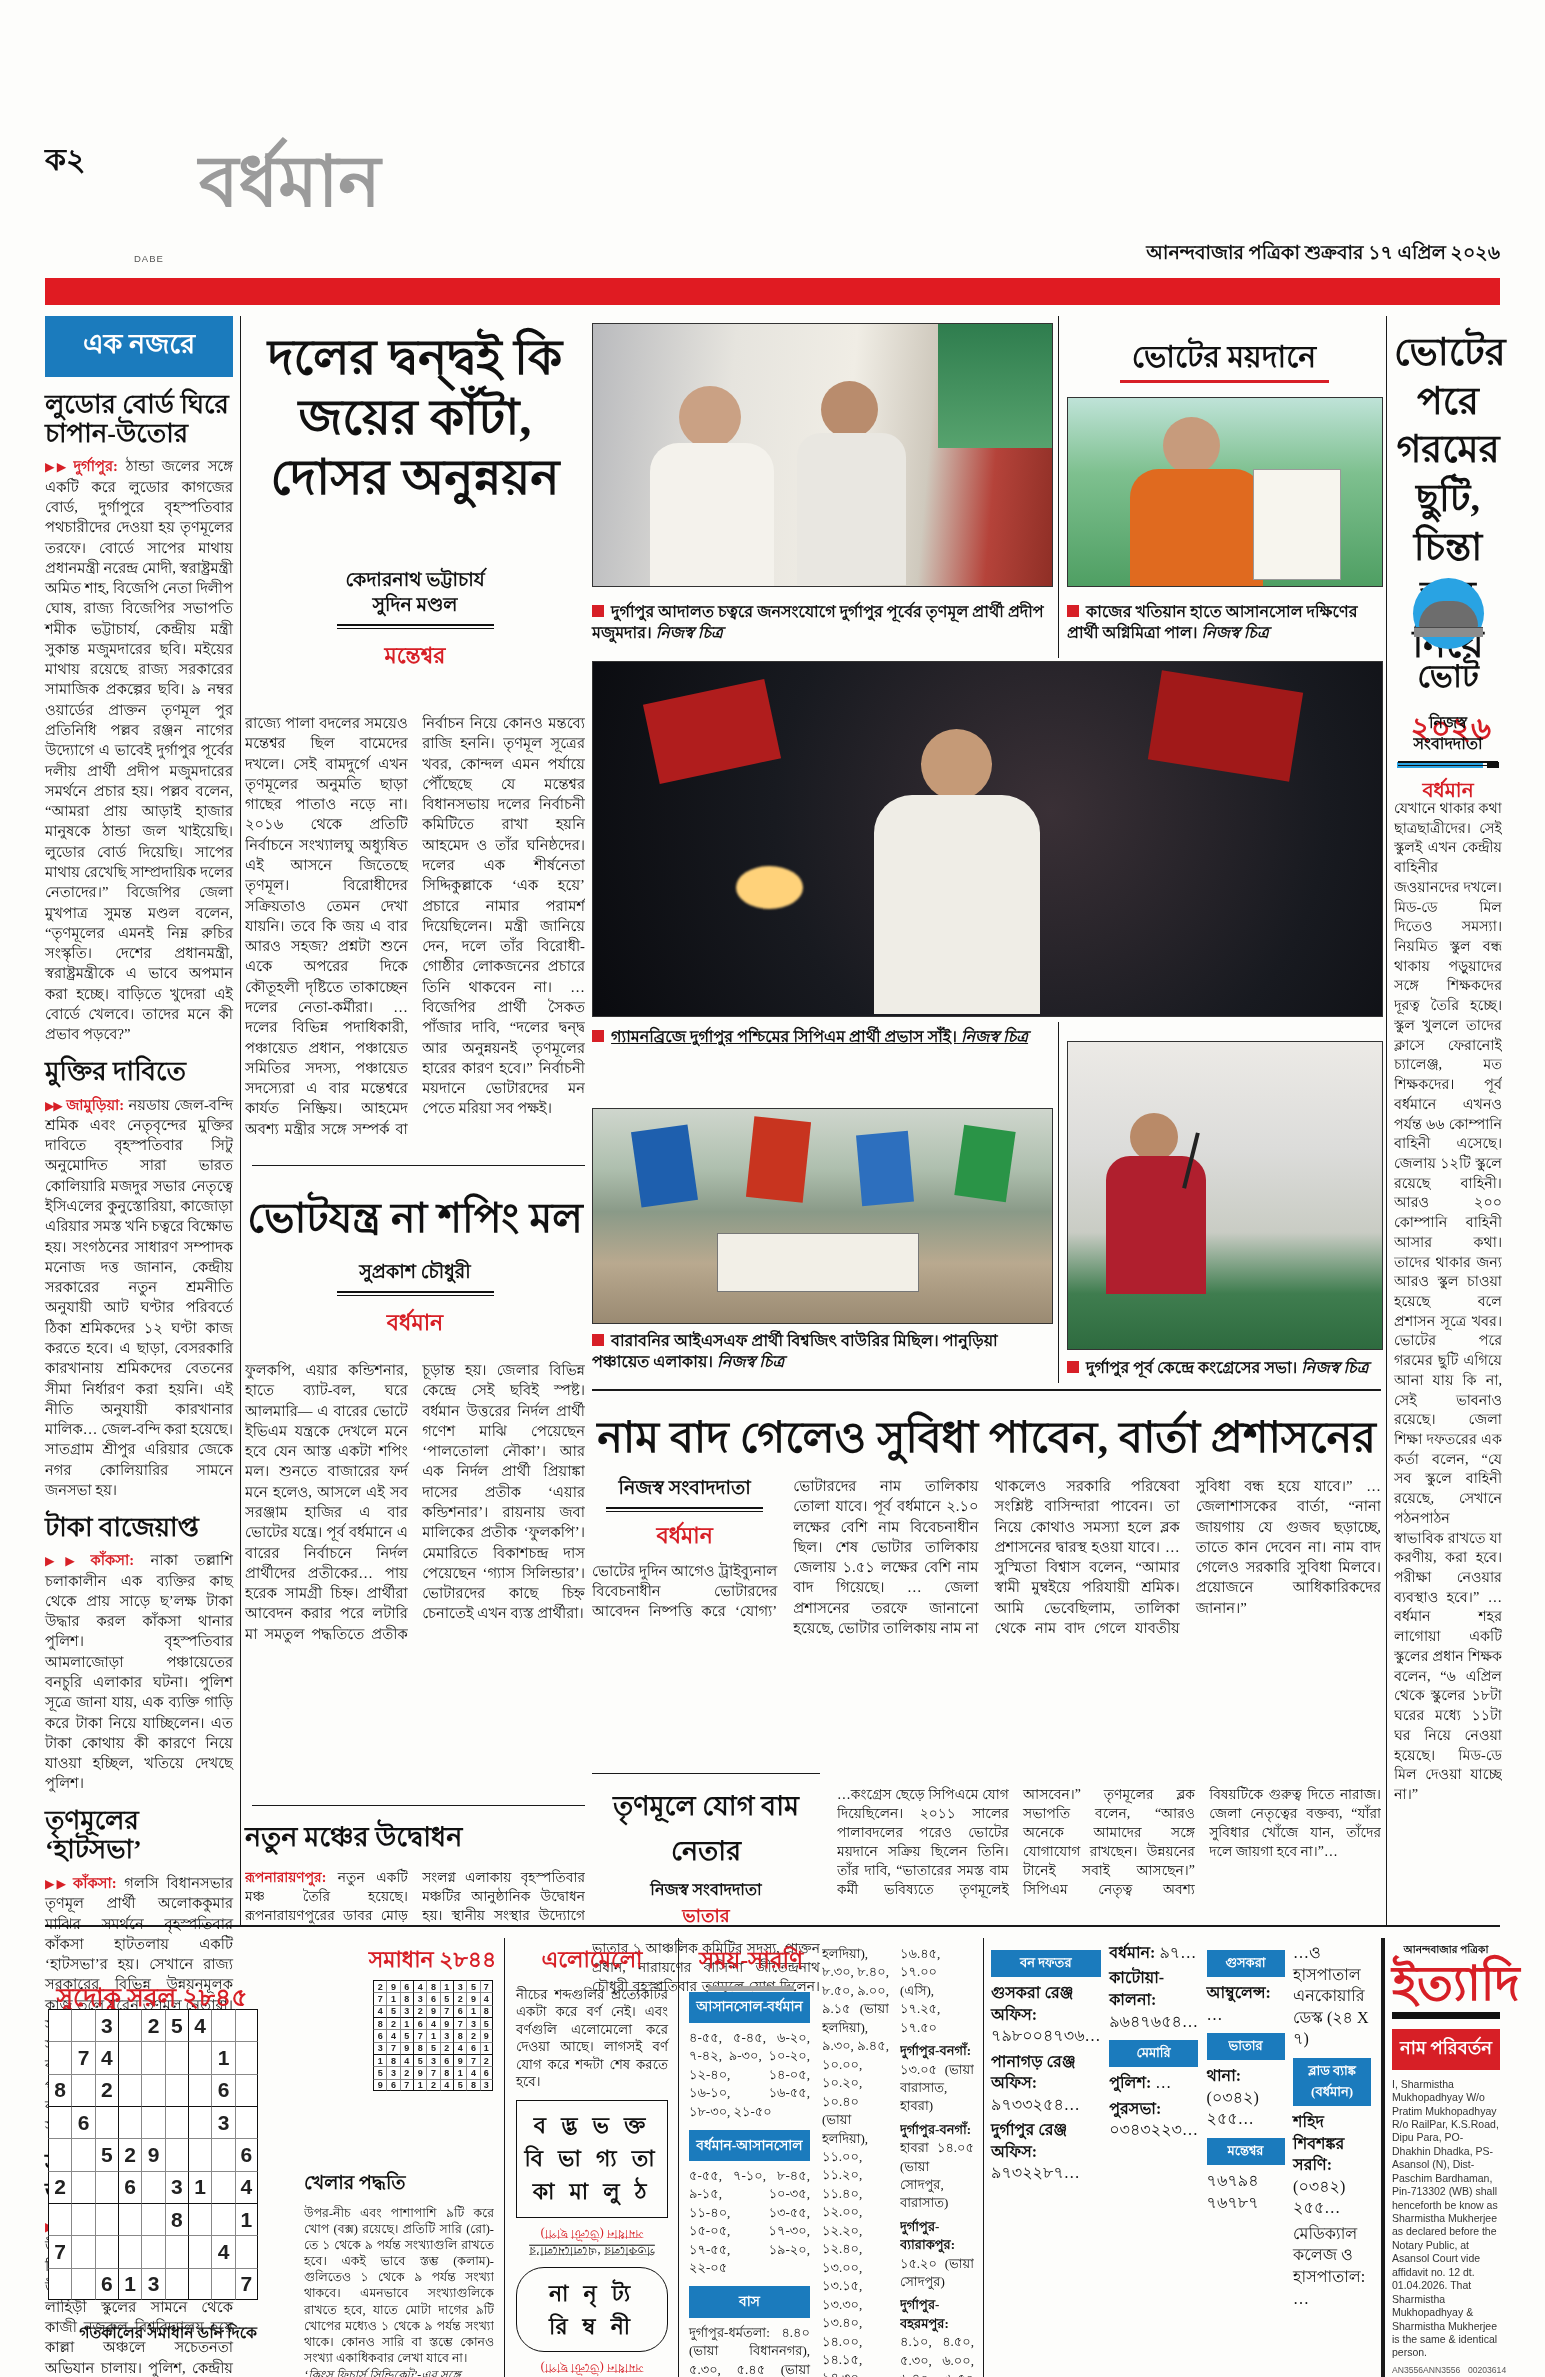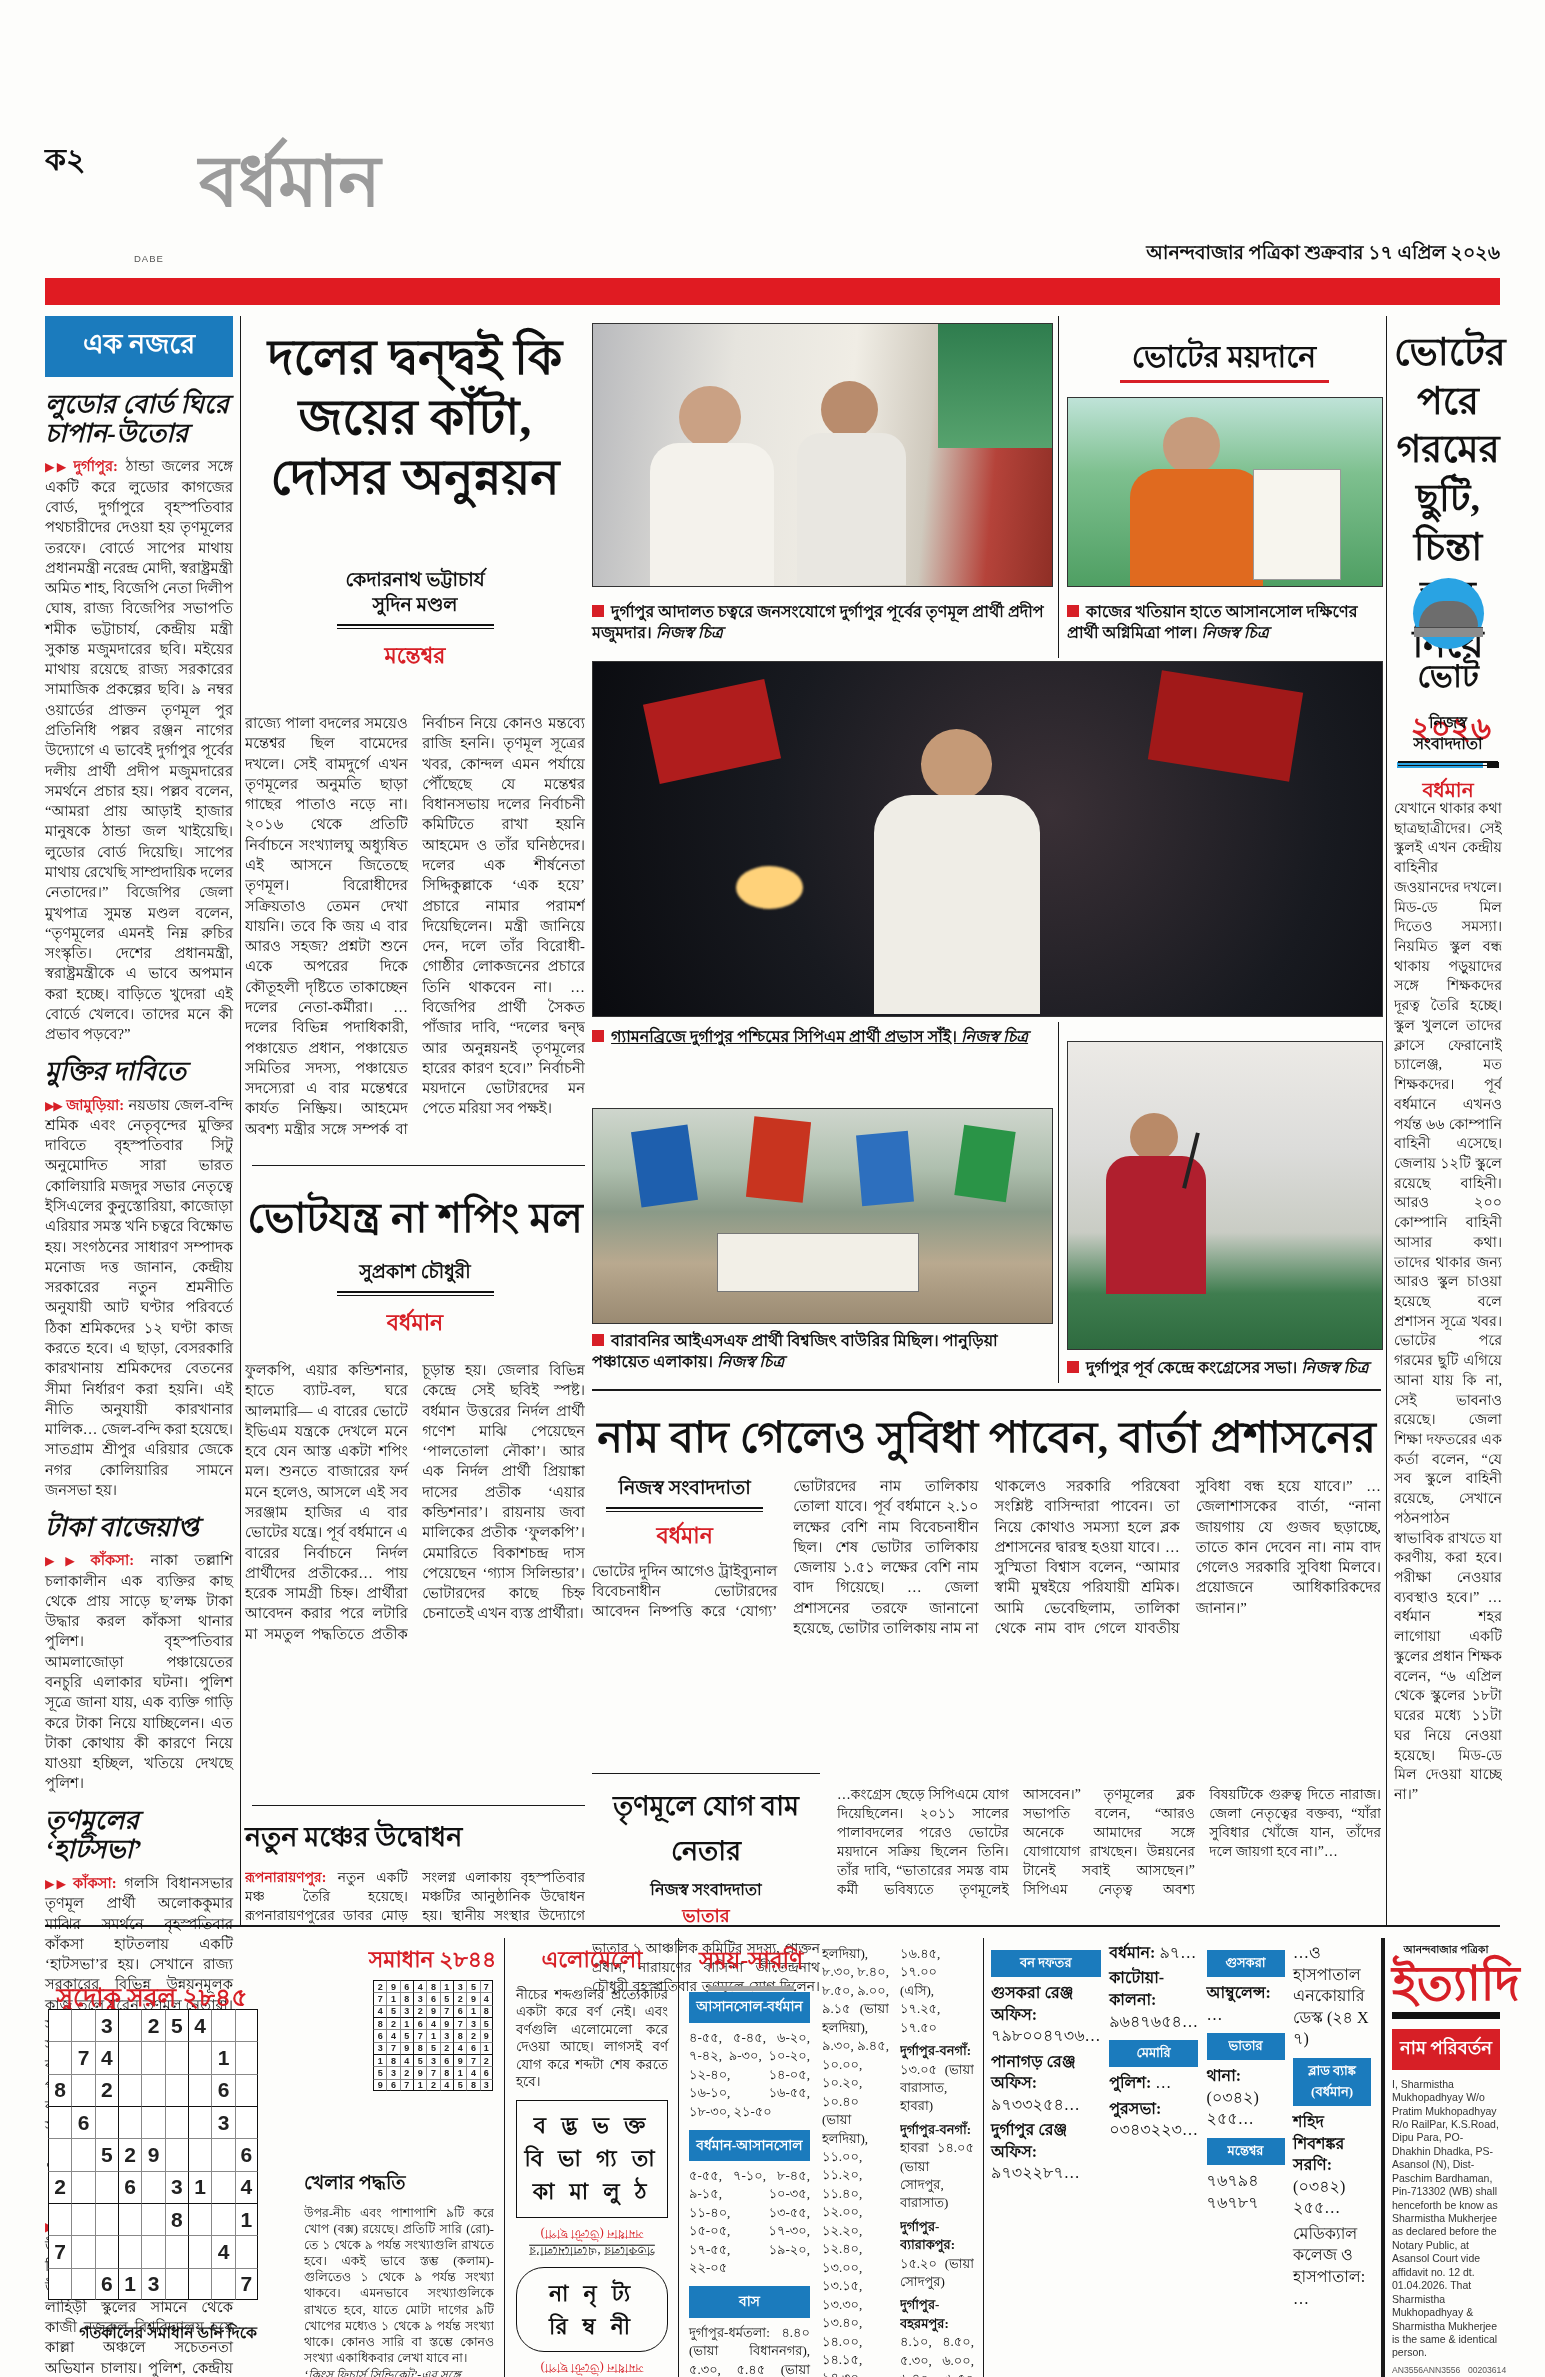--- a/index.html
+++ b/index.html
@@ -15,21 +15,21 @@
             font-size:71px;font-weight:bold;color:#9b9b9b;text-align:center;line-height:1.1;padding:0 4.8px 19px 4.8px;}
   .pagedate{top:238px;right:45px;font-size:19px;font-weight:bold;text-align:right;left:auto;}
   
   .vrule{width:1.4px;background:#1a1a1a;}
   .hrule{height:2.4px;background:#1a1a1a;}
   .hrule-thin{height:1px;background:#1a1a1a;}
   
   .og{left:45px;top:316px;width:188px;}
   .og-header{background:#1b7bbd;color:#fff;font-size:27px;font-weight:bold;text-align:center;
              padding:6.7px 0 9.5px 0;margin-bottom:12.4px;}
-  .og-item h3{font-size:26px;line-height:1.12;margin:12.4px 0 8.6px 0;font-weight:bold;font-style:italic;}
+  .og-item h3{font-size:26px;line-height:1.12;margin:12.4px 0 8.6px 0;font-weight:bold;}
   .og-item p{font-size:14.7px;line-height:1.38;margin:0;text-align:justify;}
   .og-bullet{color:#d71f26;font-size:12.4px;letter-spacing:-1.9px;margin-right:4.8px;}
   .og-date{color:#d71f26;font-weight:bold;}
   
   .lead-hl{left:245px;top:328px;width:340px;font-size:49px;line-height:1.22;font-weight:bold;text-align:center;}
   .byline{font-size:19px;font-weight:bold;text-align:center;line-height:1.3;}
   .byrule{width:157px;margin:6.7px auto 0 auto;border-top:2.4px solid #111;border-bottom:1px solid #111;height:1.9px;}
   .dateline{font-size:22px;font-weight:bold;color:#d71f26;text-align:center;margin-top:8.6px;}
   .bodytext{font-size:14.7px;line-height:1.38;text-align:justify;}
   .twocol{column-count:2;column-gap:14.3px;}

